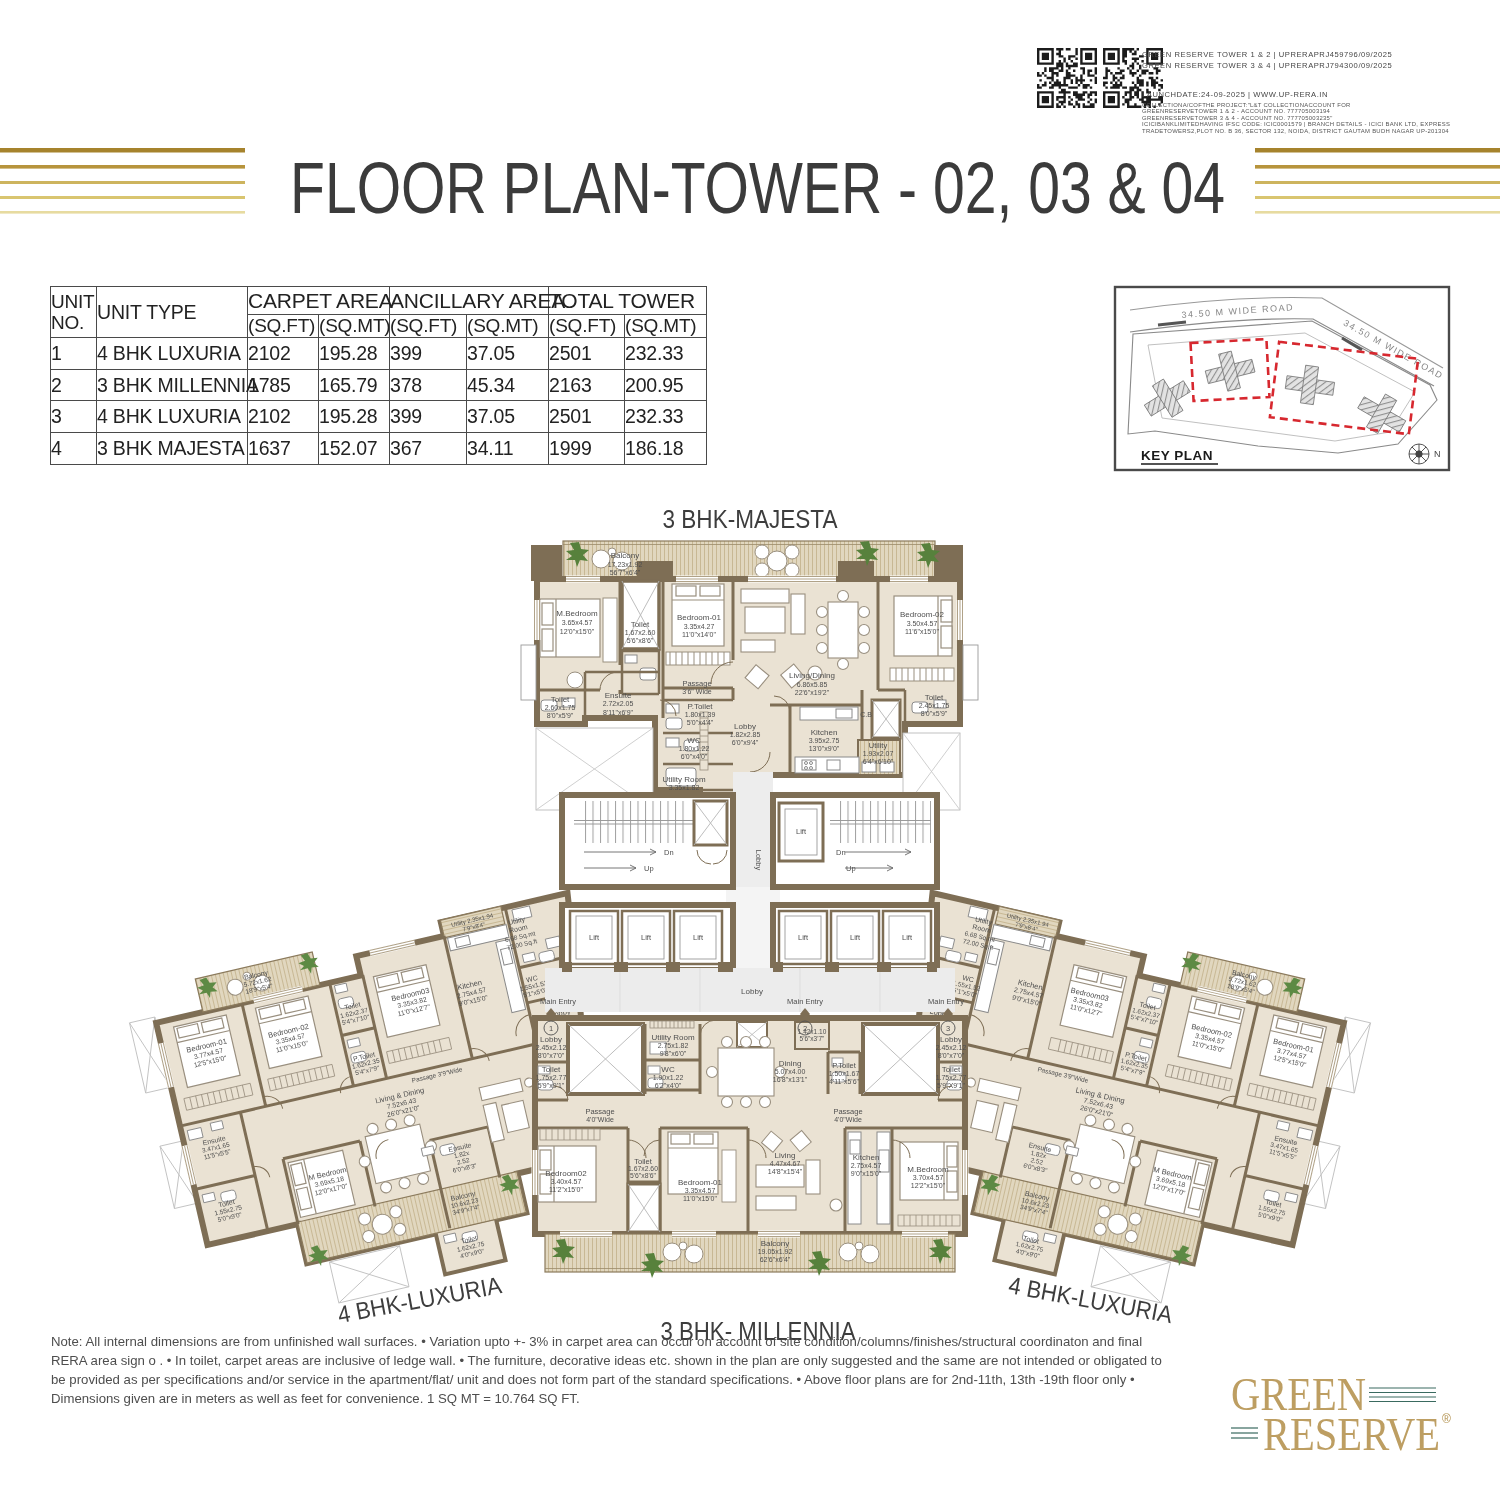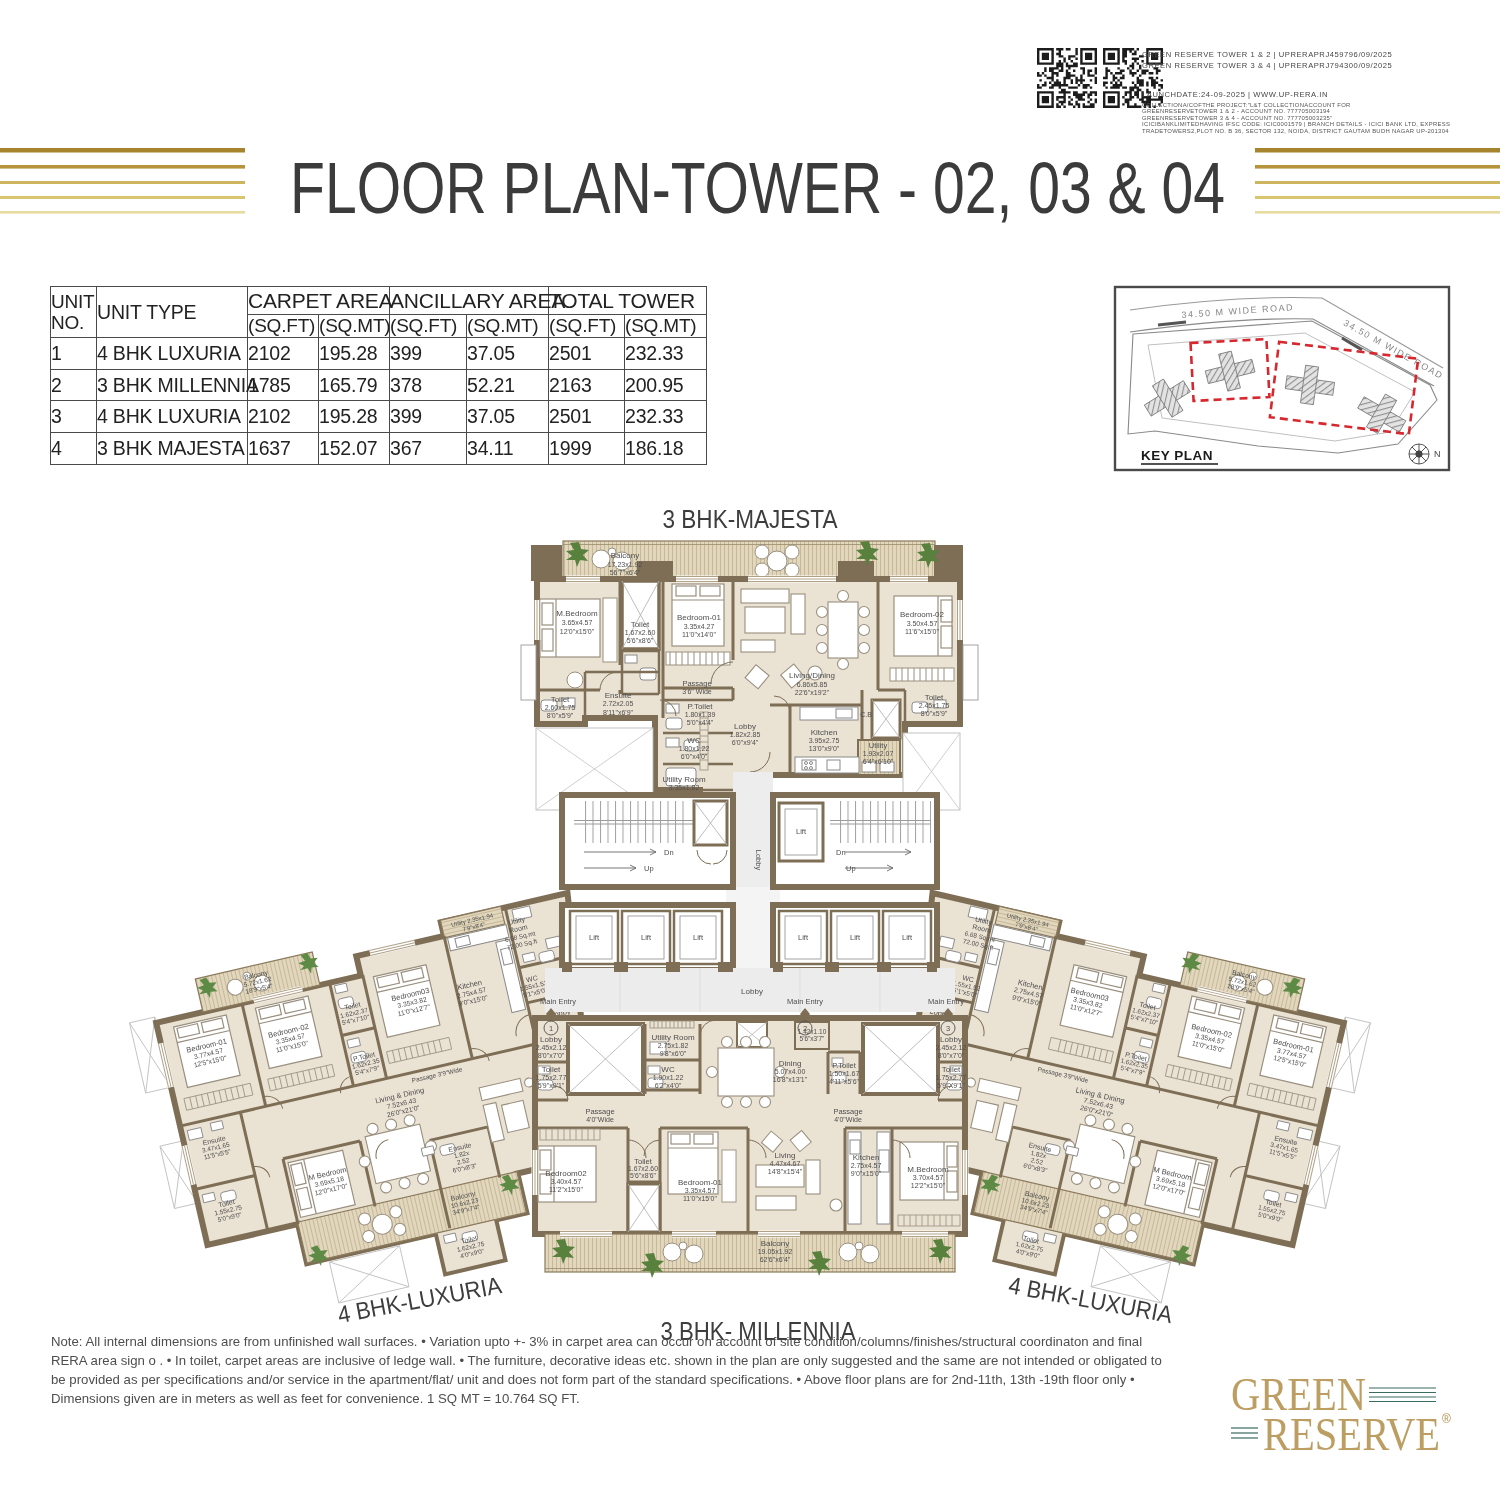--- a/index.html
+++ b/index.html
@@ -90,21 +90,21 @@
           <td>37.05</td>
           <td>2501</td>
           <td>232.33</td>
         </tr>
 <tr style="height:31px">
           <td>2</td>
           <td>3 BHK MILLENNIA</td>
           <td>1785</td>
           <td>165.79</td>
           <td>378</td>
-          <td>52.21</td>
+          <td>45.34</td>
           <td>2163</td>
           <td>200.95</td>
         </tr>
 <tr style="height:32px">
           <td>3</td>
           <td>4 BHK LUXURIA</td>
           <td>2102</td>
           <td>195.28</td>
           <td>399</td>
           <td>37.05</td>

